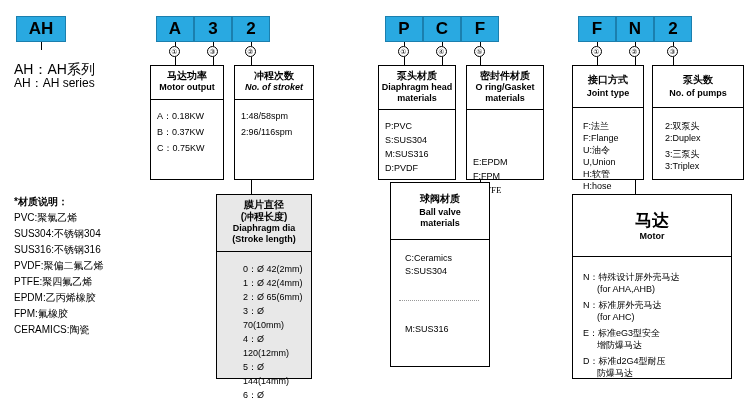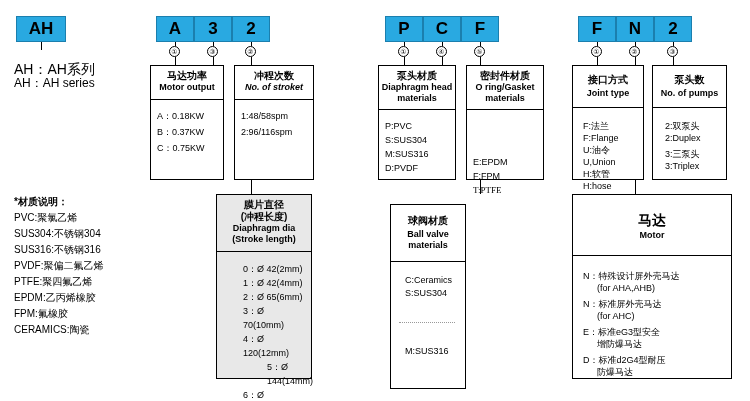--- a/index.html
+++ b/index.html
@@ -138,21 +138,21 @@
     <div class="ttl" style="padding-top:0;"><span class="cn">(冲程长度)</span></div>
     <div class="ttl" style="padding-top:0;"><span>Diaphragm dia</span></div>
     <div class="ttl" style="padding-top:0;"><span>(Stroke length)</span></div>
     <div class="hr" style="margin:6px 0;"></div>
     <div class="body" style="padding-left:26px;">
       <div style="line-height:14px;">0：Ø 42(2mm)</div>
       <div style="line-height:14px;">1：Ø 42(4mm)</div>
       <div style="line-height:14px;">2：Ø 65(6mm)</div>
       <div style="line-height:14px;">3：Ø 70(10mm)</div>
       <div style="line-height:14px;">4：Ø 120(12mm)</div>
-      <div style="line-height:14px;margin-left:24px;">5：Ø 144(14mm)</div>
+      <div style="line-height:14px;">5：Ø 144(14mm)</div>
       <div style="line-height:14px;">6：Ø 170(18mm)</div>
       <div style="line-height:14px;">7：Ø 210(20mm)</div>
     </div>
   </div>
 
   <div class="abs panel" style="left:378px;top:65px;width:78px;height:115px;">
     <div class="ttl"><span class="cn">泵头材质</span></div>
     <div class="ttl" style="padding-top:0;"><span>Diaphragm head</span></div>
     <div class="ttl" style="padding-top:0;"><span>materials</span></div>
     <div class="hr" style="margin:5px 0;"></div>
@@ -169,21 +169,21 @@
     <div class="ttl" style="padding-top:0;text-align:center;"><span>O ring/Gasket</span></div>
     <div class="ttl" style="padding-top:0;"><span>materials</span></div>
     <div class="hr" style="margin:5px 0;"></div>
     <div class="body">
       <div style="line-height:14px;margin-top:36px;">E:EPDM</div>
       <div style="line-height:14px;">F:FPM</div>
       <div style="line-height:14px;font-family:Liberation Serif, serif;">T:PTFE</div>
     </div>
   </div>
 
-  <div class="abs panel" style="left:390px;top:204px;width:76px;height:185px;">
+  <div class="abs panel" style="left:390px;top:182px;width:100px;height:185px;">
     <div class="ttl" style="padding-top:10px;"><span class="cn">球阀材质</span></div>
     <div class="ttl" style="padding-top:2px;"><span>Ball valve</span></div>
     <div class="ttl" style="padding-top:0;"><span>materials</span></div>
     <div class="hr" style="margin:10px 0 8px 0;"></div>
     <div class="body" style="padding-left:14px;">
       <div style="line-height:13px;">C:Ceramics</div>
       <div style="line-height:13px;">S:SUS304</div>
       <div class="dotline" style="margin:22px 4px 22px -6px;"></div>
       <div style="line-height:13px;">M:SUS316</div>
     </div>
@@ -196,35 +196,35 @@
     <div class="body tiny" style="padding-left:10px;">
       <div>F:法兰</div>
       <div>F:Flange</div>
       <div>U:油令</div>
       <div>U,Union</div>
       <div>H:软管</div>
       <div>H:hose</div>
     </div>
   </div>
 
-  <div class="abs panel" style="left:652px;top:65px;width:75px;height:115px;">
+  <div class="abs panel" style="left:652px;top:65px;width:92px;height:115px;">
     <div class="ttl" style="padding-top:8px;"><span class="cn">泵头数</span></div>
     <div class="ttl" style="padding-top:2px;"><span>No. of pumps</span></div>
     <div class="hr" style="margin:8px 0;"></div>
     <div class="body tiny" style="padding-left:12px;">
       <div>2:双泵头</div>
       <div>2:Duplex</div>
       <div style="height:4px;"></div>
       <div>3:三泵头</div>
       <div>3:Triplex</div>
     </div>
   </div>
 
   <div class="abs panel" style="left:572px;top:194px;width:160px;height:185px;">
-    <div class="ttl" style="padding-top:20px;"><span class="cn" style="font-size:14px;font-family:Liberation Serif, serif;">马达</span></div>
+    <div class="ttl" style="padding-top:20px;"><span class="cn" style="font-size:17px;font-family:Liberation Serif, serif;">马达</span></div>
     <div class="ttl" style="padding-top:2px;"><span>Motor</span></div>
     <div class="hr" style="margin:14px 0 10px 0;"></div>
     <div class="body" style="padding-left:10px;">
       <div style="line-height:12px;">N：特殊设计屏外壳马达</div>
       <div style="line-height:12px;padding-left:14px;">(for AHA,AHB)</div>
       <div style="height:4px;"></div>
       <div style="line-height:12px;">N：标准屏外壳马达</div>
       <div style="line-height:12px;padding-left:14px;">(for AHC)</div>
       <div style="height:4px;"></div>
       <div style="line-height:12px;">E：标准eG3型安全</div>

